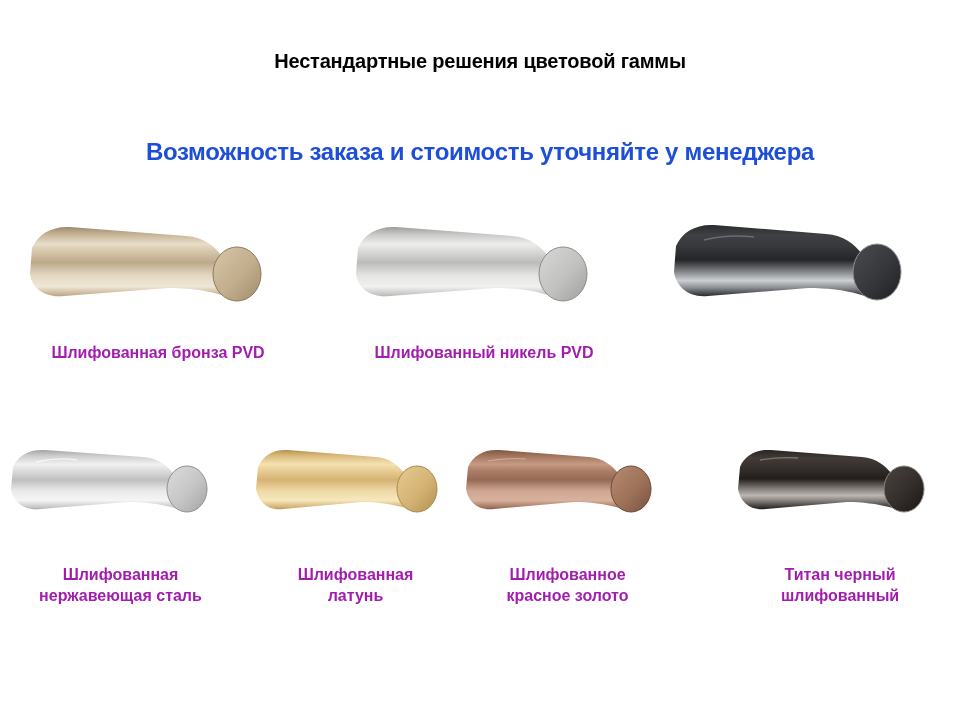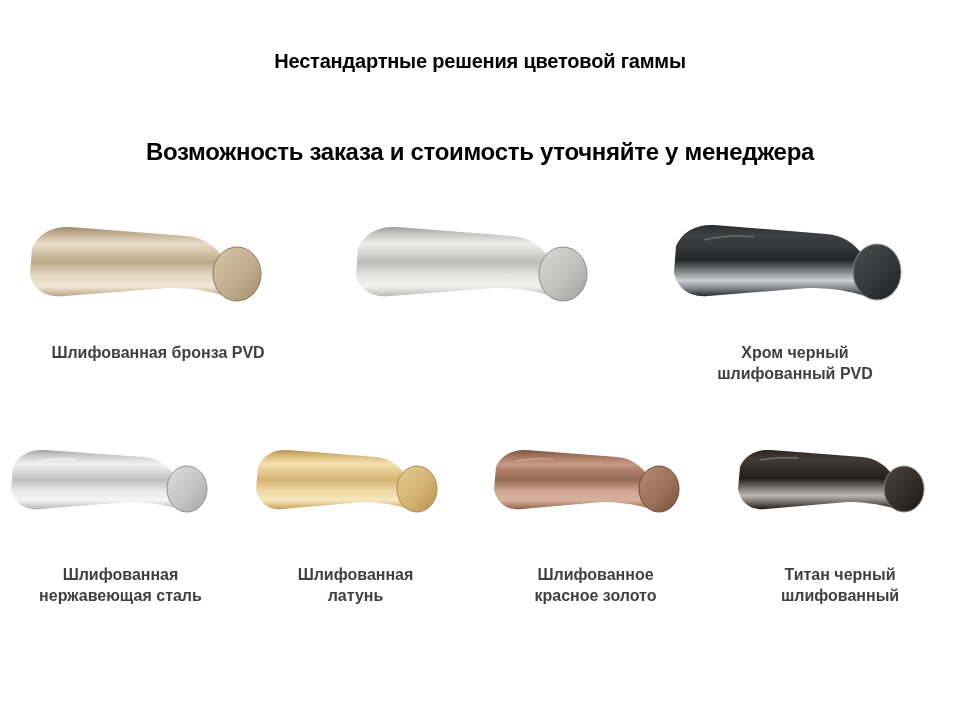--- a/index.html
+++ b/index.html
@@ -33,59 +33,59 @@
   .slide-subtitle {
     position: absolute;
     top: 139px;
     left: 0;
     width: 960px;
     text-align: center;
     font-size: 24px;
     font-weight: bold;
     line-height: 1.1;
     letter-spacing: -0.3px;
-    color: #000000;
+    color: #1d4ed8;
     white-space: nowrap;
   }
 
   
   .swatch {
     position: absolute;
   }
   .swatch .handle-wrap {
     position: relative;
     width: 100%;
   }
   .swatch .caption {
     text-align: center;
     font-size: 16px;
     font-weight: bold;
     line-height: 1.32;
-    color: #404040;
+    color: #a21caf;
     white-space: pre-line;
   }
 
   
   .row1 { top: 212px; }
   .row1 .handle-wrap { height: 100px; }
   .row1 .caption { margin-top: 30px; }
 
   
   .row2 { top: 438px; }
   .row2 .handle-wrap { height: 82px; }
   .row2 .caption { margin-top: 44px; }
 
   
   #sw-bronze    { left: 18px;  width: 280px; }
   #sw-nickel    { left: 344px; width: 280px; }
   #sw-chrome    { left: 664px; width: 262px; }
 
   #sw-steel     { left: 2px;   width: 237px; }
   #sw-brass     { left: 248px; width: 215px; }
-  #sw-rosegold  { left: 486px; width: 219px; }
+  #sw-rosegold  { left: 458px; width: 219px; }
   #sw-titanium  { left: 730px; width: 220px; }
 
   .handle-svg { display: block; width: 100%; height: 100%; }
 </style>
 </head>
 <body>
 
 <div class="slide-title">Нестандартные решения цветовой гаммы</div>
 
 <div class="slide-subtitle">Возможность заказа и стоимость уточняйте у менеджера</div>
@@ -140,20 +140,21 @@
           <stop offset="55%" stop-color="#c1c1bf"></stop>
           <stop offset="100%" stop-color="#9f9f9d"></stop>
         </linearGradient>
       </defs>
       <path d="M14 36 C20 22, 34 14, 52 15 L168 24 C186 25, 196 34, 204 44
                L214 58 L214 86 L200 82 C186 78, 170 76, 150 76
                L46 84 C26 86, 14 76, 12 62 Z" fill="url(#g-nickel)"></path>
       <ellipse cx="219" cy="62" rx="24" ry="27" fill="url(#gc-nickel)" stroke="#8c8c8a" stroke-width="1"></ellipse>
     </svg>
   </div>
+  <div class="caption">Шлифованный никель PVD</div>
 </div>
 
 <div class="swatch row1" id="sw-chrome">
   <div class="handle-wrap">
     <svg class="handle-svg" viewBox="0 0 262 100" preserveAspectRatio="xMidYMid meet">
       <defs>
         <linearGradient id="g-chrome" x1="0" y1="0" x2="0" y2="1">
           <stop offset="0%" stop-color="#2a2c2e"></stop>
           <stop offset="14%" stop-color="#3e4043"></stop>
           <stop offset="30%" stop-color="#36383b"></stop>
@@ -170,22 +171,20 @@
           <stop offset="100%" stop-color="#1d1f21"></stop>
         </linearGradient>
       </defs>
       <path d="M12 34 C18 20, 32 12, 50 13 L162 22 C180 23, 190 32, 198 42
                L208 56 L208 86 L194 82 C180 78, 164 76, 144 76
                L44 84 C24 86, 12 74, 10 60 Z" fill="url(#g-chrome)"></path>
       <ellipse cx="213" cy="60" rx="24" ry="28" fill="url(#gc-chrome)" stroke="#8e9094" stroke-width="1"></ellipse>
       <path d="M40 28 C56 24, 74 23, 90 25" stroke="#8f9296" stroke-width="1.6" fill="none" opacity="0.55"></path>
     </svg>
   </div>
-  <div class="caption">Хром черный
-шлифованный PVD</div>
 </div>
 
 <div class="swatch row2" id="sw-steel">
   <div class="handle-wrap">
     <svg class="handle-svg" viewBox="0 0 237 82" preserveAspectRatio="xMidYMid meet">
       <defs>
         <linearGradient id="g-steel" x1="0" y1="0" x2="0" y2="1">
           <stop offset="0%" stop-color="#a3a3a3"></stop>
           <stop offset="10%" stop-color="#cdcdcd"></stop>
           <stop offset="24%" stop-color="#f1f1f1"></stop>

